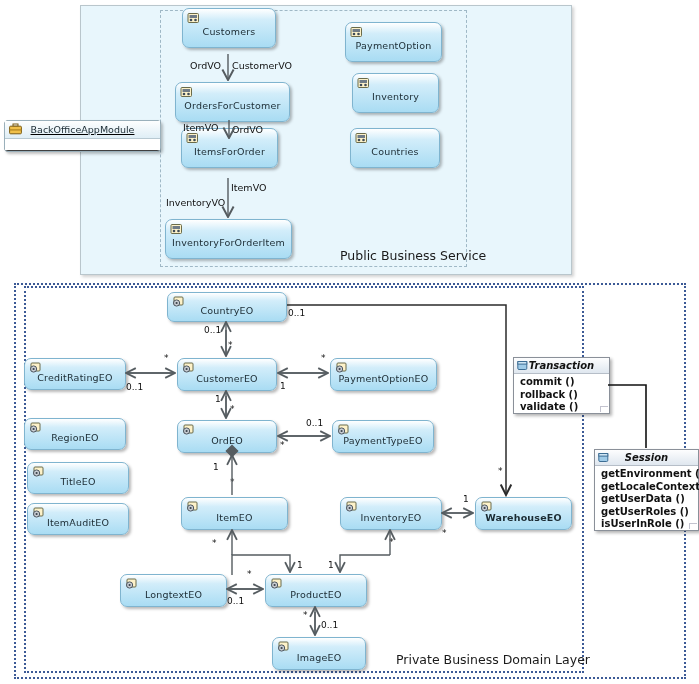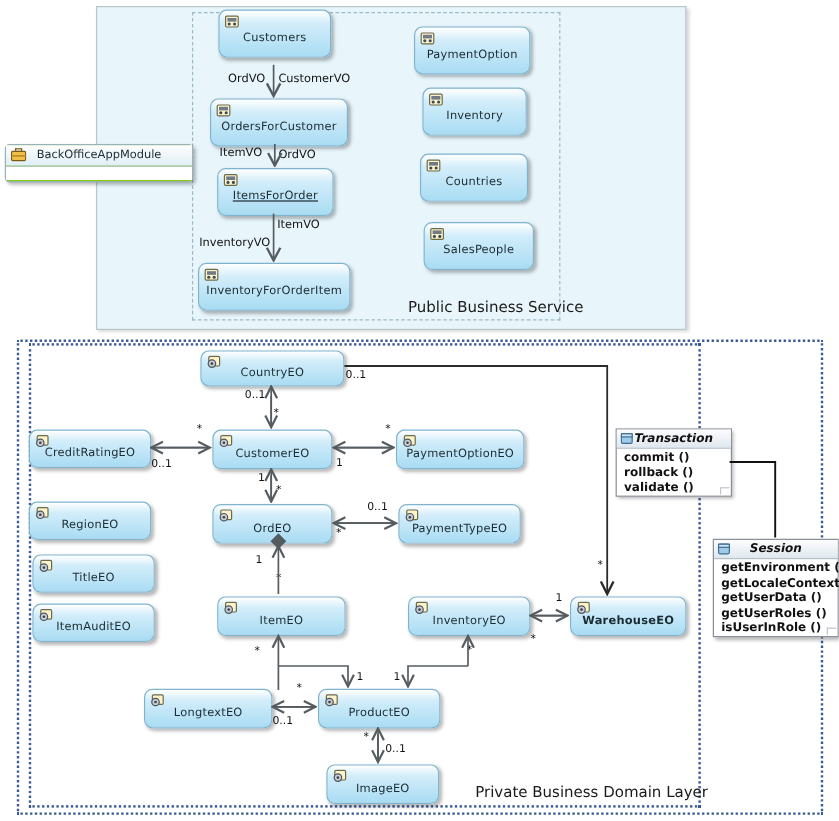--- a/index.html
+++ b/index.html
@@ -21,21 +21,21 @@
      background:linear-gradient(to bottom,#ffffff 0%,#d2edfa 28%,#a9dcf3 100%);
      box-shadow:2px 2px 3px rgba(0,0,0,.28);
      display:flex;align-items:center;justify-content:center;
      font-size:9.5px;color:#1b2b33;letter-spacing:.2px;text-align:center;}
   .node span.lbl{display:block;padding-top:7px;}
 
   .node .ico{position:absolute;left:4px;top:3px;width:13px;height:12px;}
 
   
   .module{position:absolute;border:1px solid #9ab0bb;border-radius:4px;
-     background:#84cc16;box-shadow:2px 2px 3px rgba(0,0,0,.25);}
+     background:#404040;box-shadow:2px 2px 3px rgba(0,0,0,.25);text-decoration:underline;}
   .module .hdr{height:17px;border-bottom:1px solid #b8c9d2;
      background:linear-gradient(to bottom,#fdfefe,#dfeef6);
      display:flex;align-items:center;justify-content:center;position:relative;
      font-size:9.5px;color:#1b2b33;}
   .module .hdr .ico{position:absolute;left:4px;top:2px;width:13px;height:12px;}
   .module .body{height:11px;background:#fff;}
 
   
   .iface{position:absolute;border:1px solid #8a9099;background:#ffffff;
      box-shadow:2px 2px 3px rgba(0,0,0,.3);}
@@ -97,21 +97,21 @@
        <svg width="13" height="12" viewBox="0 0 13 12">
          <rect x="1" y="1.5" width="10.5" height="9" rx="1" fill="#fdf2c9" stroke="#6b6b4a" stroke-width="1"></rect>
          <rect x="2.5" y="3" width="7.5" height="3" fill="#6f7b86"></rect>
          <circle cx="4" cy="8" r="1.3" fill="#3d4a57"></circle>
           <circle cx="8.5" cy="8" r="1.3" fill="#3d4a57"></circle>
        </svg>
      </span>
      <span class="lbl">OrdersForCustomer</span>
   </div>
 
-  <div class="node" style="left:181px;top:140px;width:95px;height:38px;text-decoration:underline;">
+  <div class="node" style="left:181px;top:128px;width:95px;height:38px;">
      <span class="ico">
        <svg width="13" height="12" viewBox="0 0 13 12">
          <rect x="1" y="1.5" width="10.5" height="9" rx="1" fill="#fdf2c9" stroke="#6b6b4a" stroke-width="1"></rect>
          <rect x="2.5" y="3" width="7.5" height="3" fill="#6f7b86"></rect>
          <circle cx="4" cy="8" r="1.3" fill="#3d4a57"></circle>
           <circle cx="8.5" cy="8" r="1.3" fill="#3d4a57"></circle>
        </svg>
      </span>
      <span class="lbl">ItemsForOrder</span>
   </div>
@@ -157,31 +157,20 @@
        <svg width="13" height="12" viewBox="0 0 13 12">
          <rect x="1" y="1.5" width="10.5" height="9" rx="1" fill="#fdf2c9" stroke="#6b6b4a" stroke-width="1"></rect>
          <rect x="2.5" y="3" width="7.5" height="3" fill="#6f7b86"></rect>
          <circle cx="4" cy="8" r="1.3" fill="#3d4a57"></circle>
           <circle cx="8.5" cy="8" r="1.3" fill="#3d4a57"></circle>
        </svg>
      </span>
      <span class="lbl">Countries</span>
   </div>
 
-  <div class="node" style="left:353px;top:185px;width:90px;height:38px;">
-     <span class="ico">
-       <svg width="13" height="12" viewBox="0 0 13 12">
-         <rect x="1" y="1.5" width="10.5" height="9" rx="1" fill="#fdf2c9" stroke="#6b6b4a" stroke-width="1"></rect>
-         <rect x="2.5" y="3" width="7.5" height="3" fill="#6f7b86"></rect>
-         <circle cx="4" cy="8" r="1.3" fill="#3d4a57"></circle>
-          <circle cx="8.5" cy="8" r="1.3" fill="#3d4a57"></circle>
-       </svg>
-     </span>
-     <span class="lbl">SalesPeople</span>
-  </div>
 
   <div class="edge-lbl" style="left:190px;top:60px;">OrdVO</div>
   <div class="edge-lbl" style="left:232px;top:60px;">CustomerVO</div>
   <div class="edge-lbl" style="left:183px;top:122px;">ItemVO</div>
   <div class="edge-lbl" style="left:232px;top:124px;">OrdVO</div>
   <div class="edge-lbl" style="left:231px;top:182px;">ItemVO</div>
   <div class="edge-lbl" style="left:166px;top:197px;">InventoryVO</div>
 
   <div class="dot-box" style="left:14px;top:283px;width:668px;height:392px;"></div>
   <div class="dot-box-inner" style="left:24px;top:286px;width:556px;height:383px;"></div>

